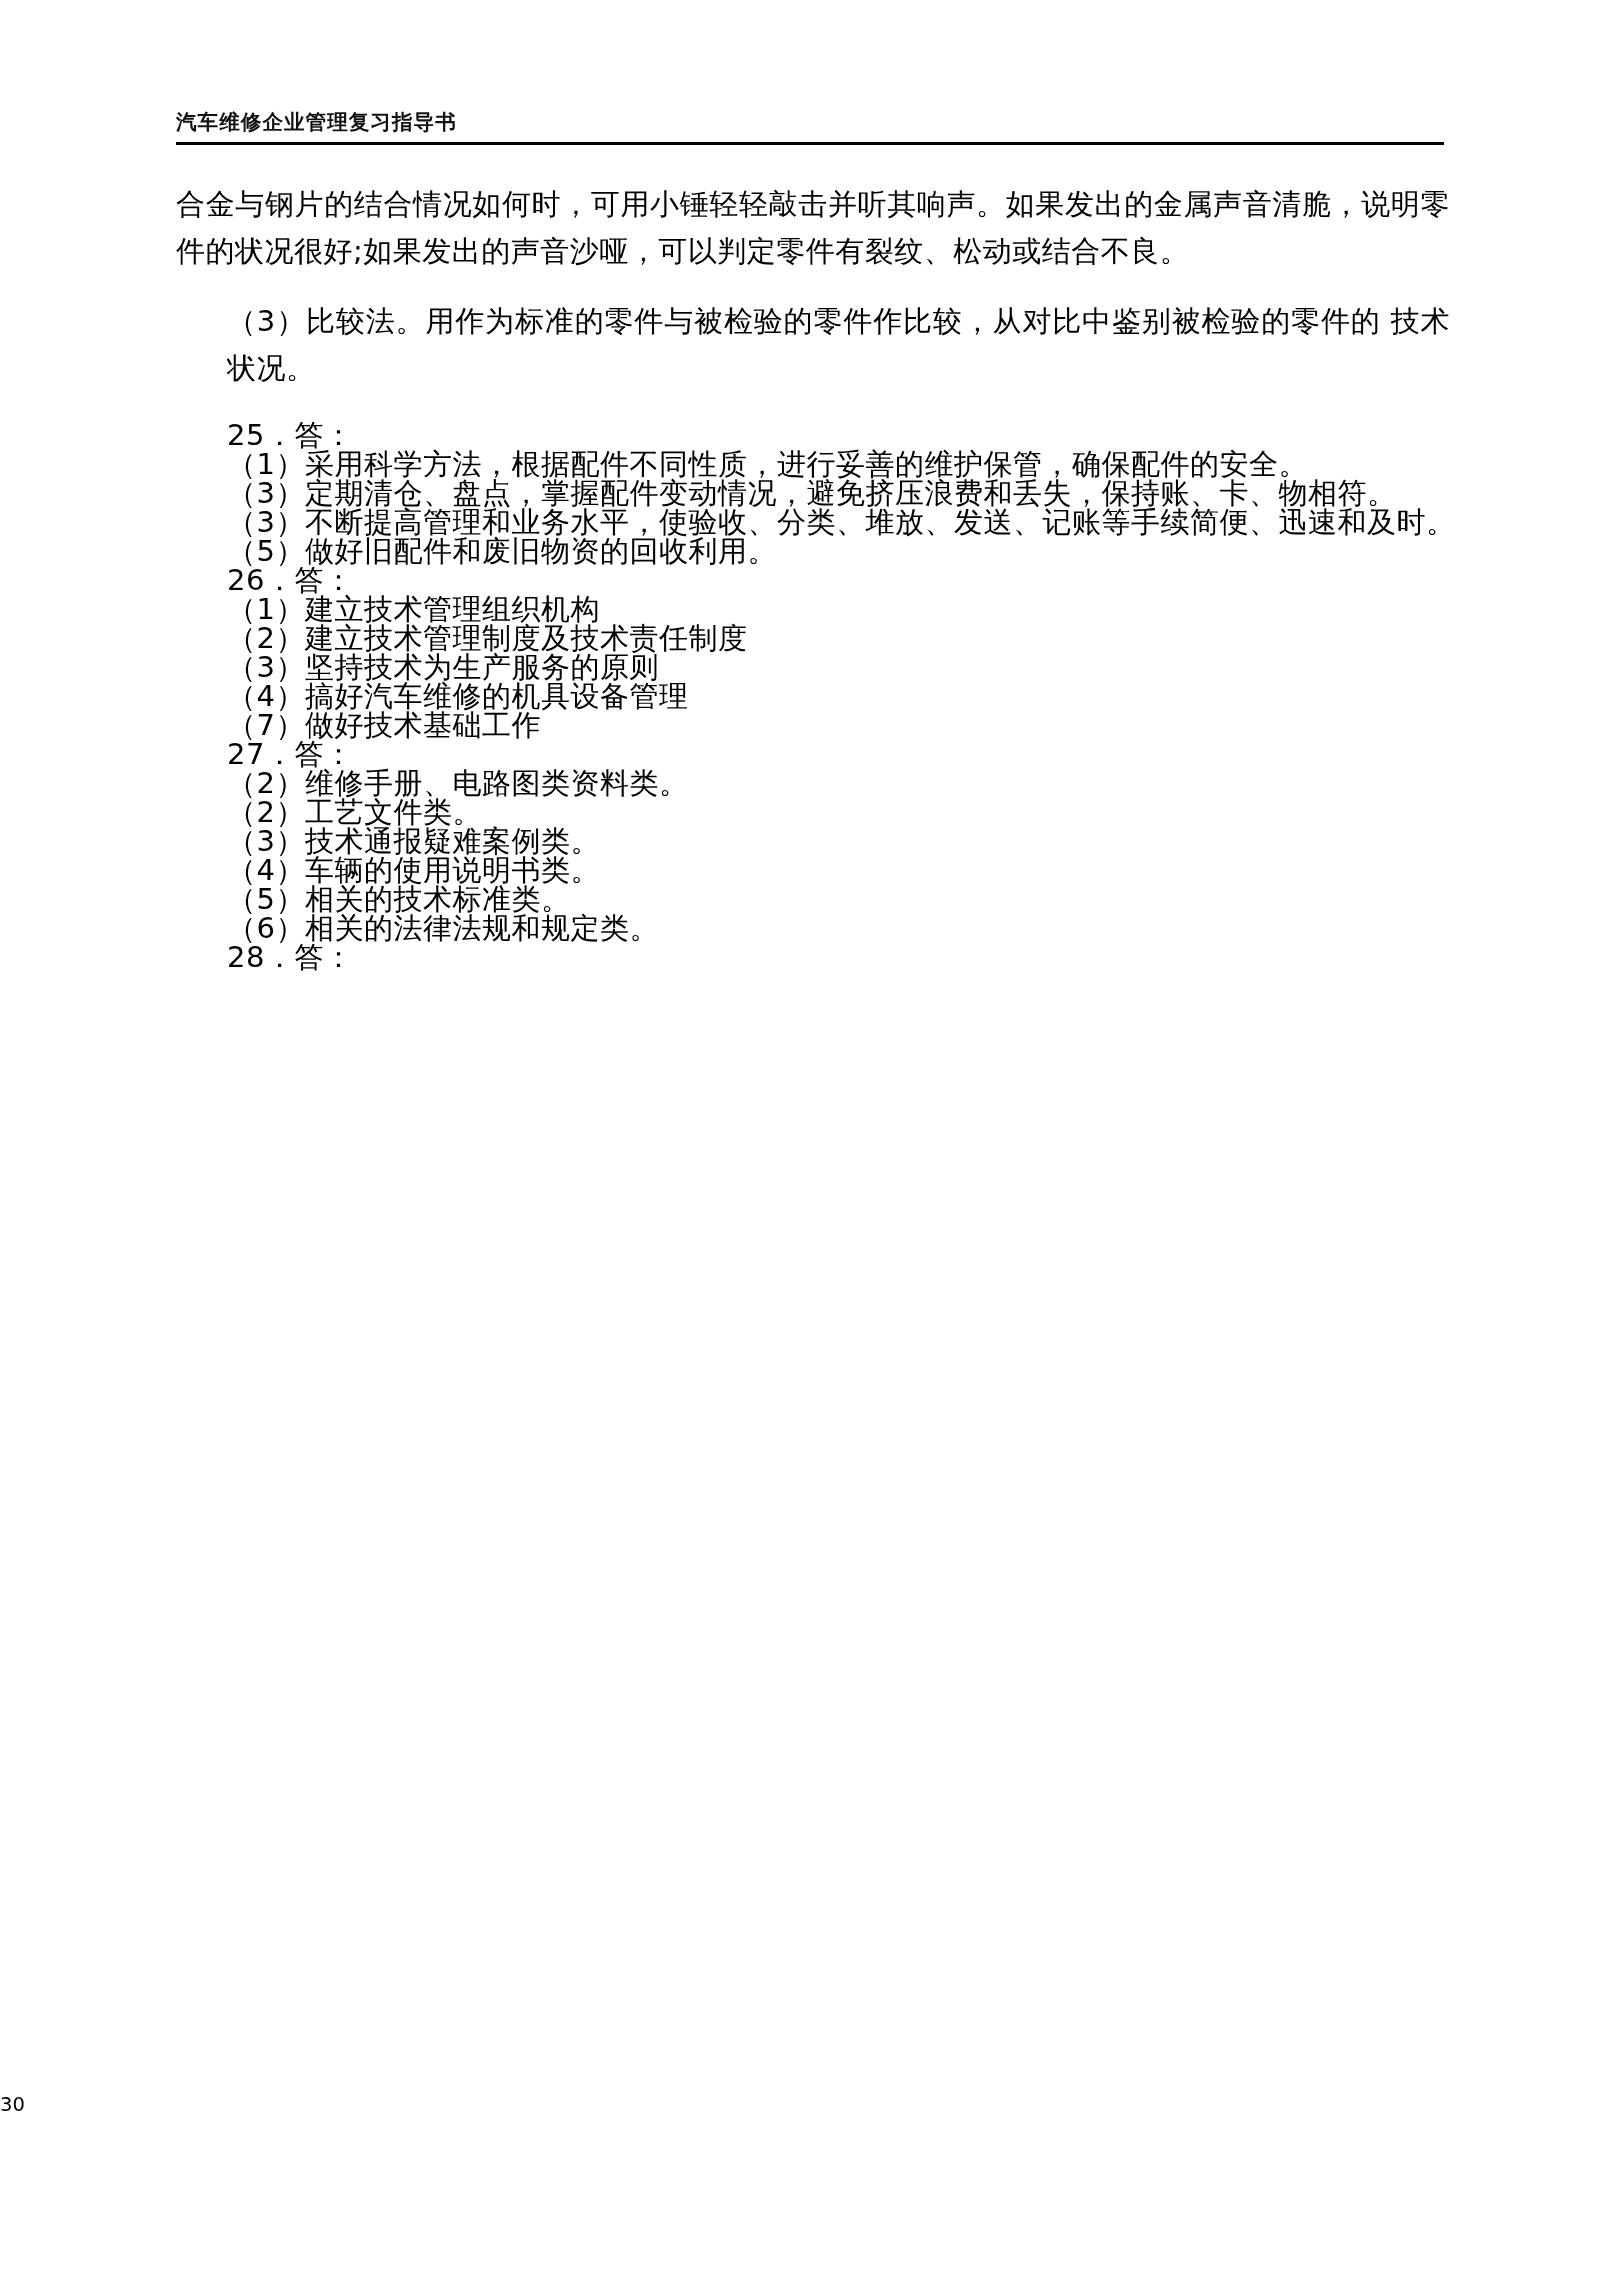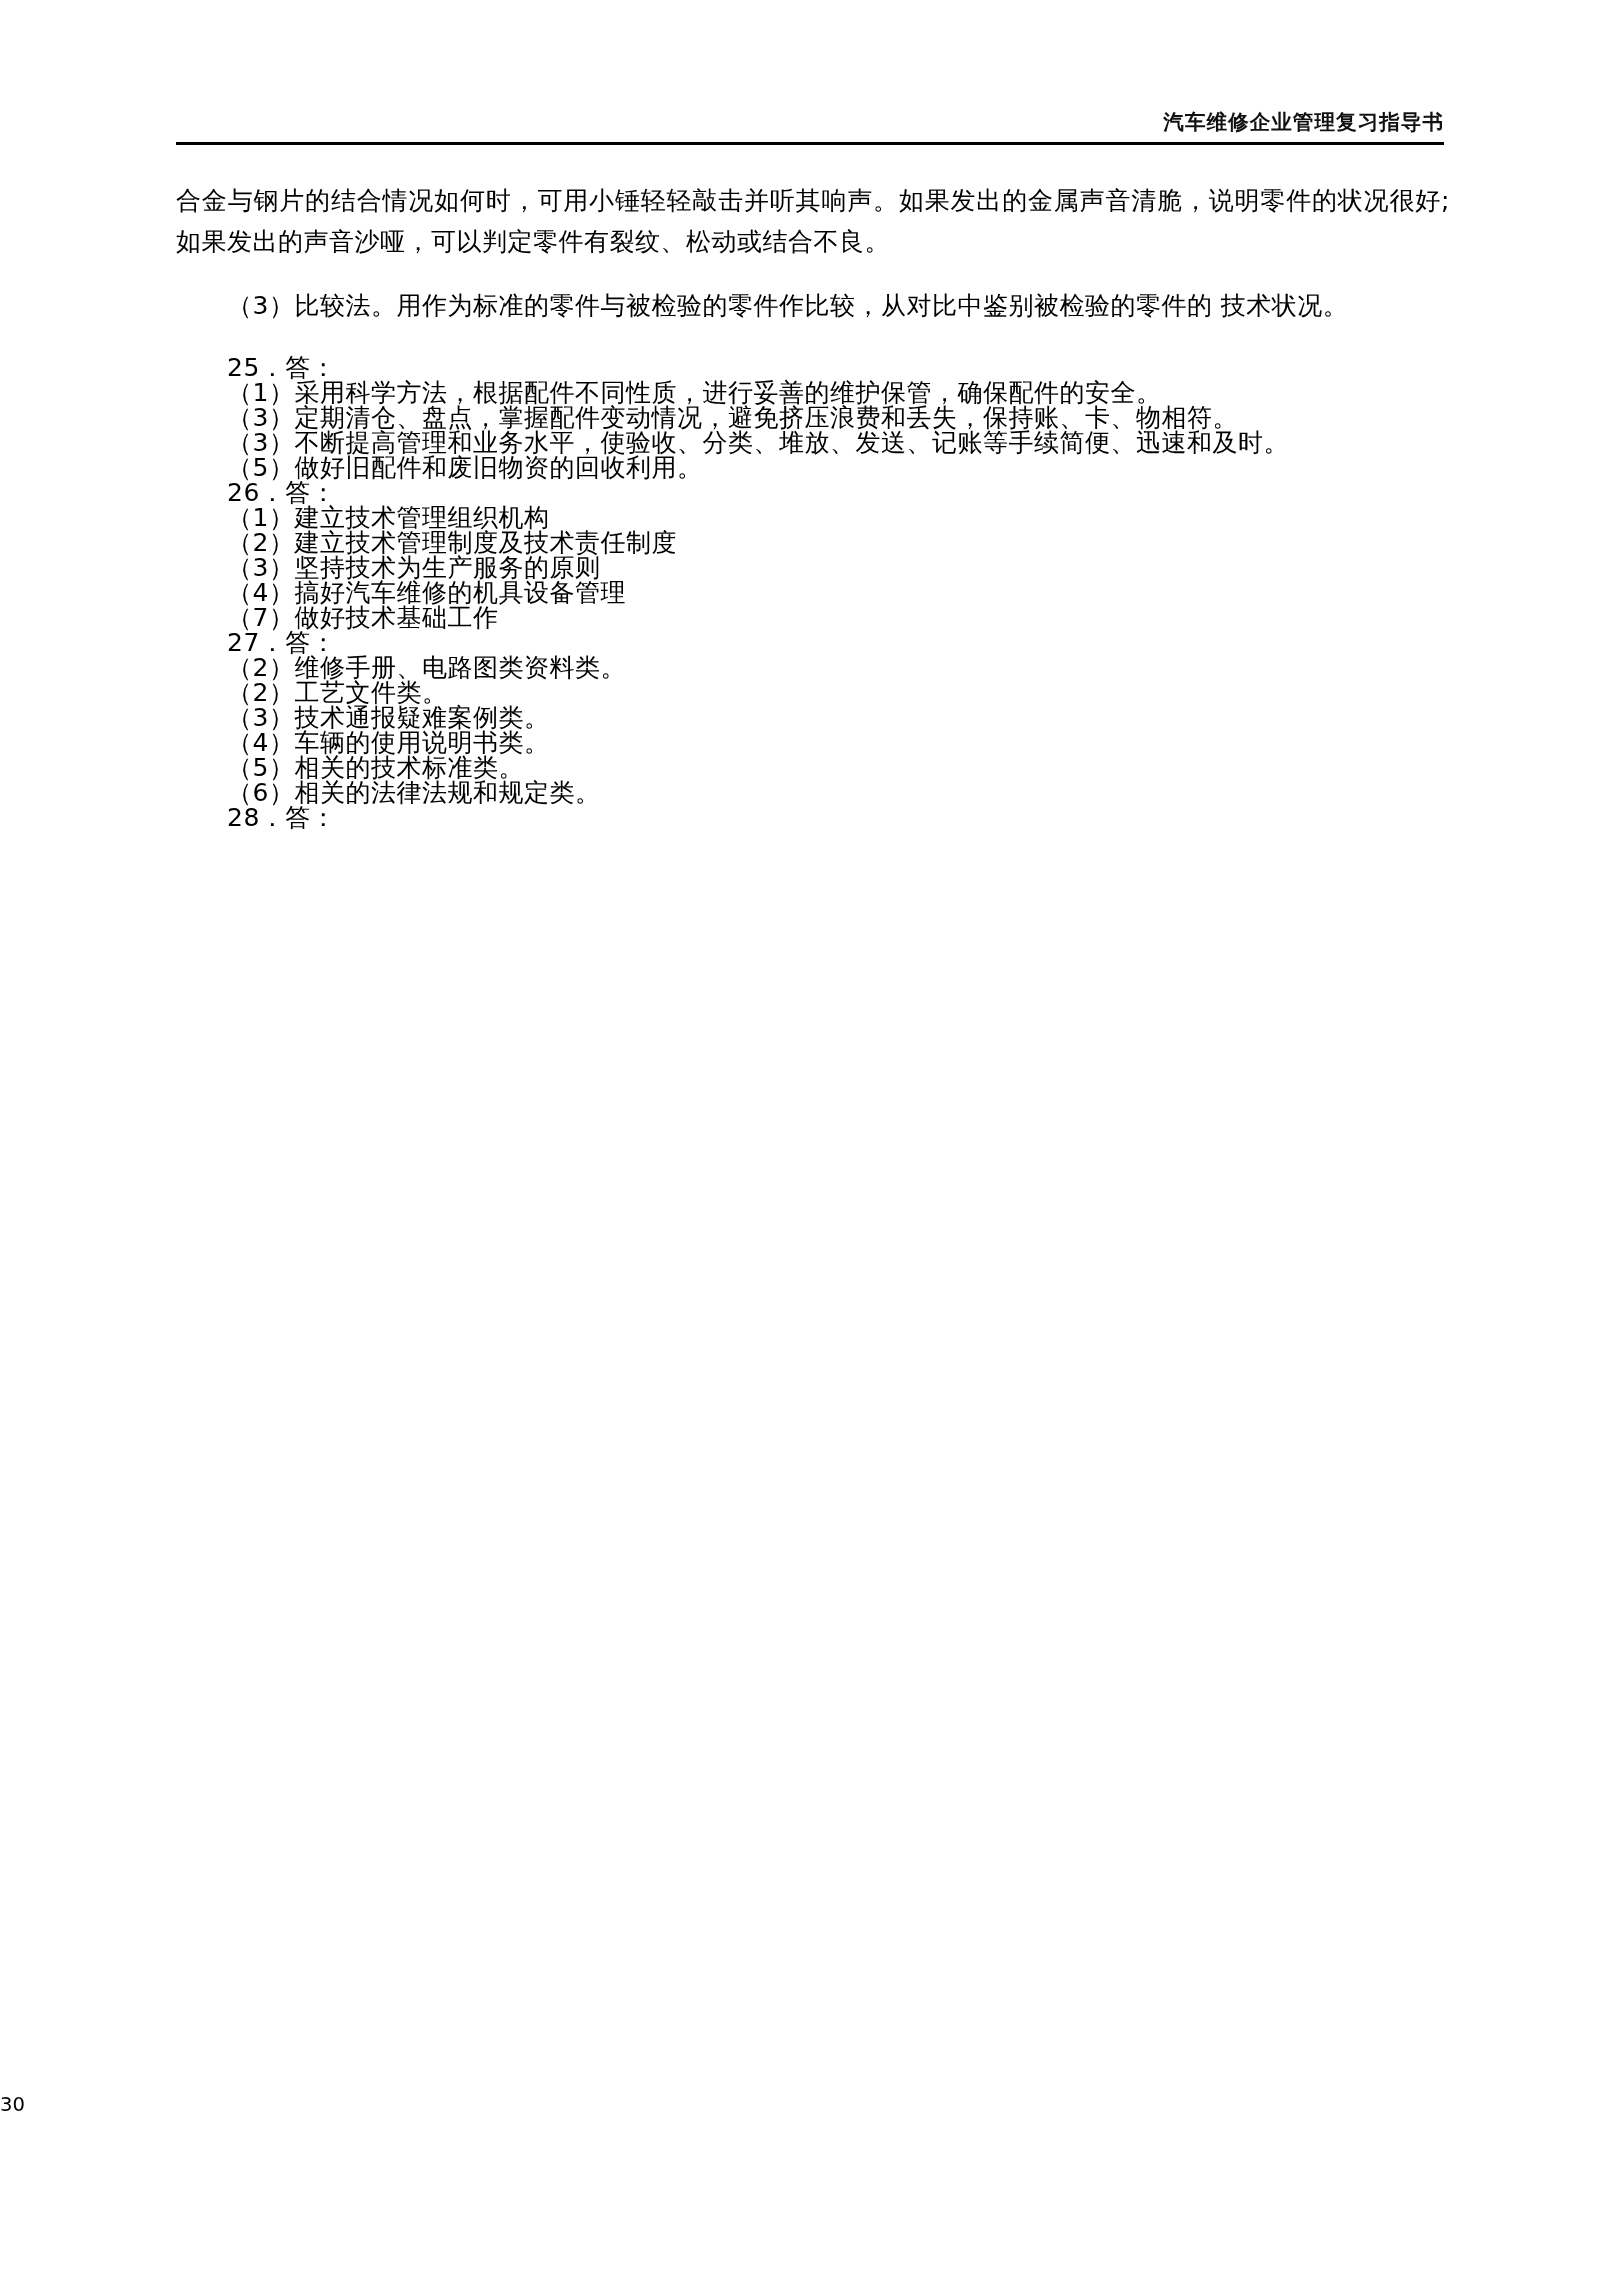--- a/index.html
+++ b/index.html
@@ -15,21 +15,21 @@
     margin: 0 auto;
     font-family: "DejaVu Sans", "Liberation Sans", sans-serif;
     color: #000000;
     box-sizing: border-box;
   }
   .header {
     position: absolute;
     top: 108px;
     left: 176px;
     width: 1268px;
-    text-align: right;
+    text-align: left;
     font-size: 20.6px;
     font-weight: 700;
     letter-spacing: 1px;
     color: #111;
   }
   .header-rule {
     position: absolute;
     top: 142px;
     left: 176px;
     width: 1268px;
@@ -37,21 +37,21 @@
     background: #000000;
   }
   .body-area {
     position: absolute;
     top: 181px;
     left: 176px;
     width: 1274px;
   }
   p.para {
     margin: 0 0 0 0;
-    font-size: 25px;
+    font-size: 29px;
     line-height: 1.0;
     letter-spacing: 0.5px;
     color: #000;
     white-space: nowrap;
   }
   .block-intro p.para {
     white-space: normal;
     line-height: 1.62;
     text-align: justify;
   }

